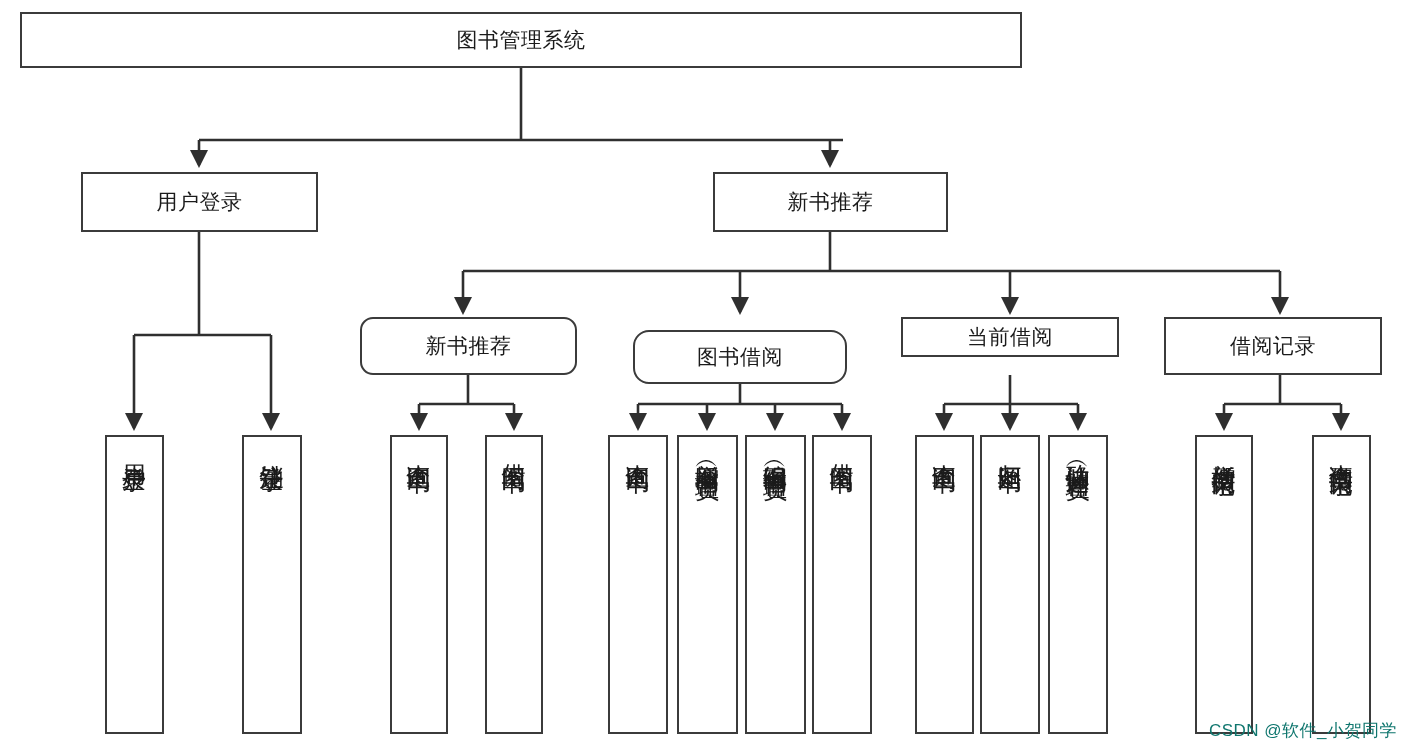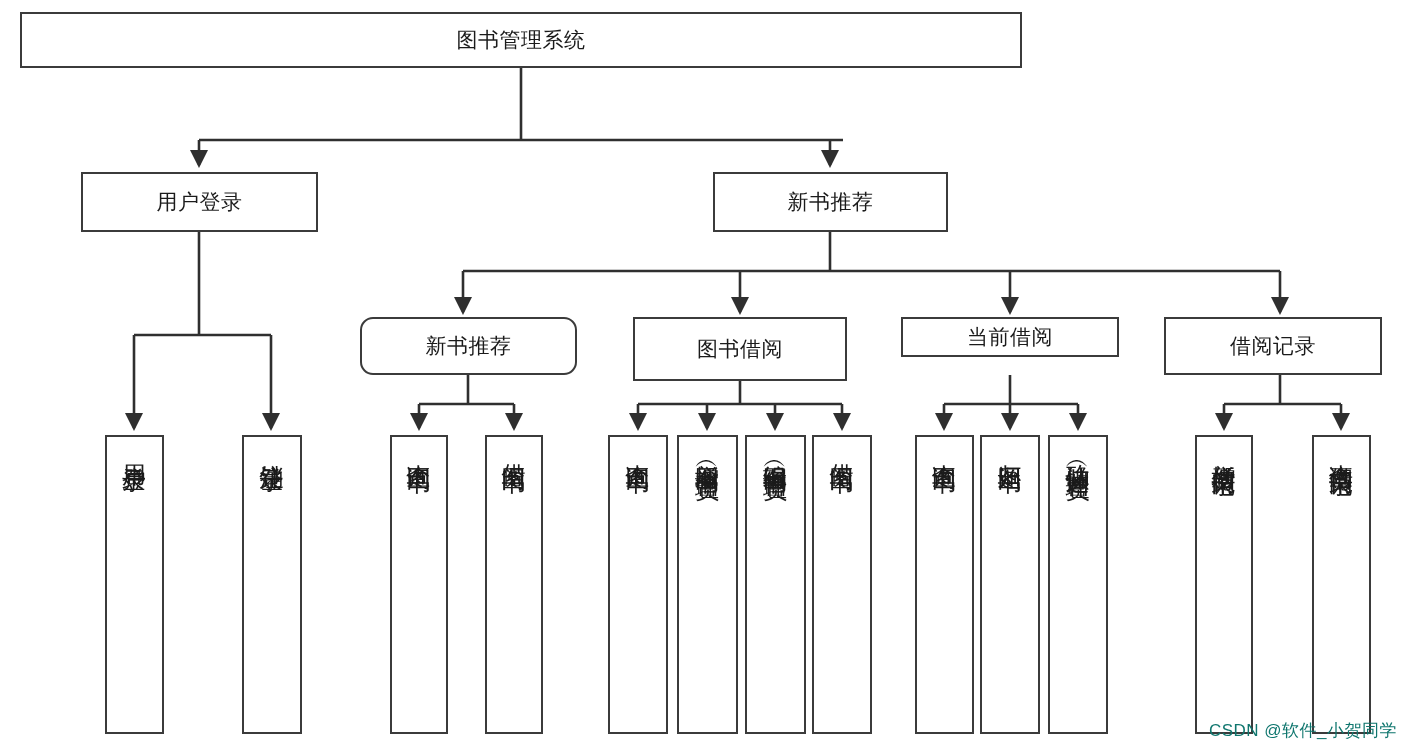--- a/index.html
+++ b/index.html
@@ -136,21 +136,21 @@
   </div>
 
   <div class="node h-node" style="left:713px; top:172px; width:235px; height:60px;">
     <span class="node-label">新书推荐</span>
   </div>
 
   <div class="node h-node" style="left:360px; top:317px; width:217px; height:58px;border-radius:13px;">
     <span class="node-label">新书推荐</span>
   </div>
 
-  <div class="node h-node" style="left:633px; top:317px; width:214px; height:64px;">
+  <div class="node h-node" style="left:633px; top:330px; width:214px; height:54px;border-radius:16px;">
     <span class="node-label">图书借阅</span>
   </div>
 
   <div class="node h-node" style="left:901px; top:317px; width:218px; height:40px;align-items:center;">
     <span class="node-label">当前借阅</span>
   </div>
 
   <div class="node h-node" style="left:1164px; top:317px; width:218px; height:58px;">
     <span class="node-label">借阅记录</span>
   </div>

